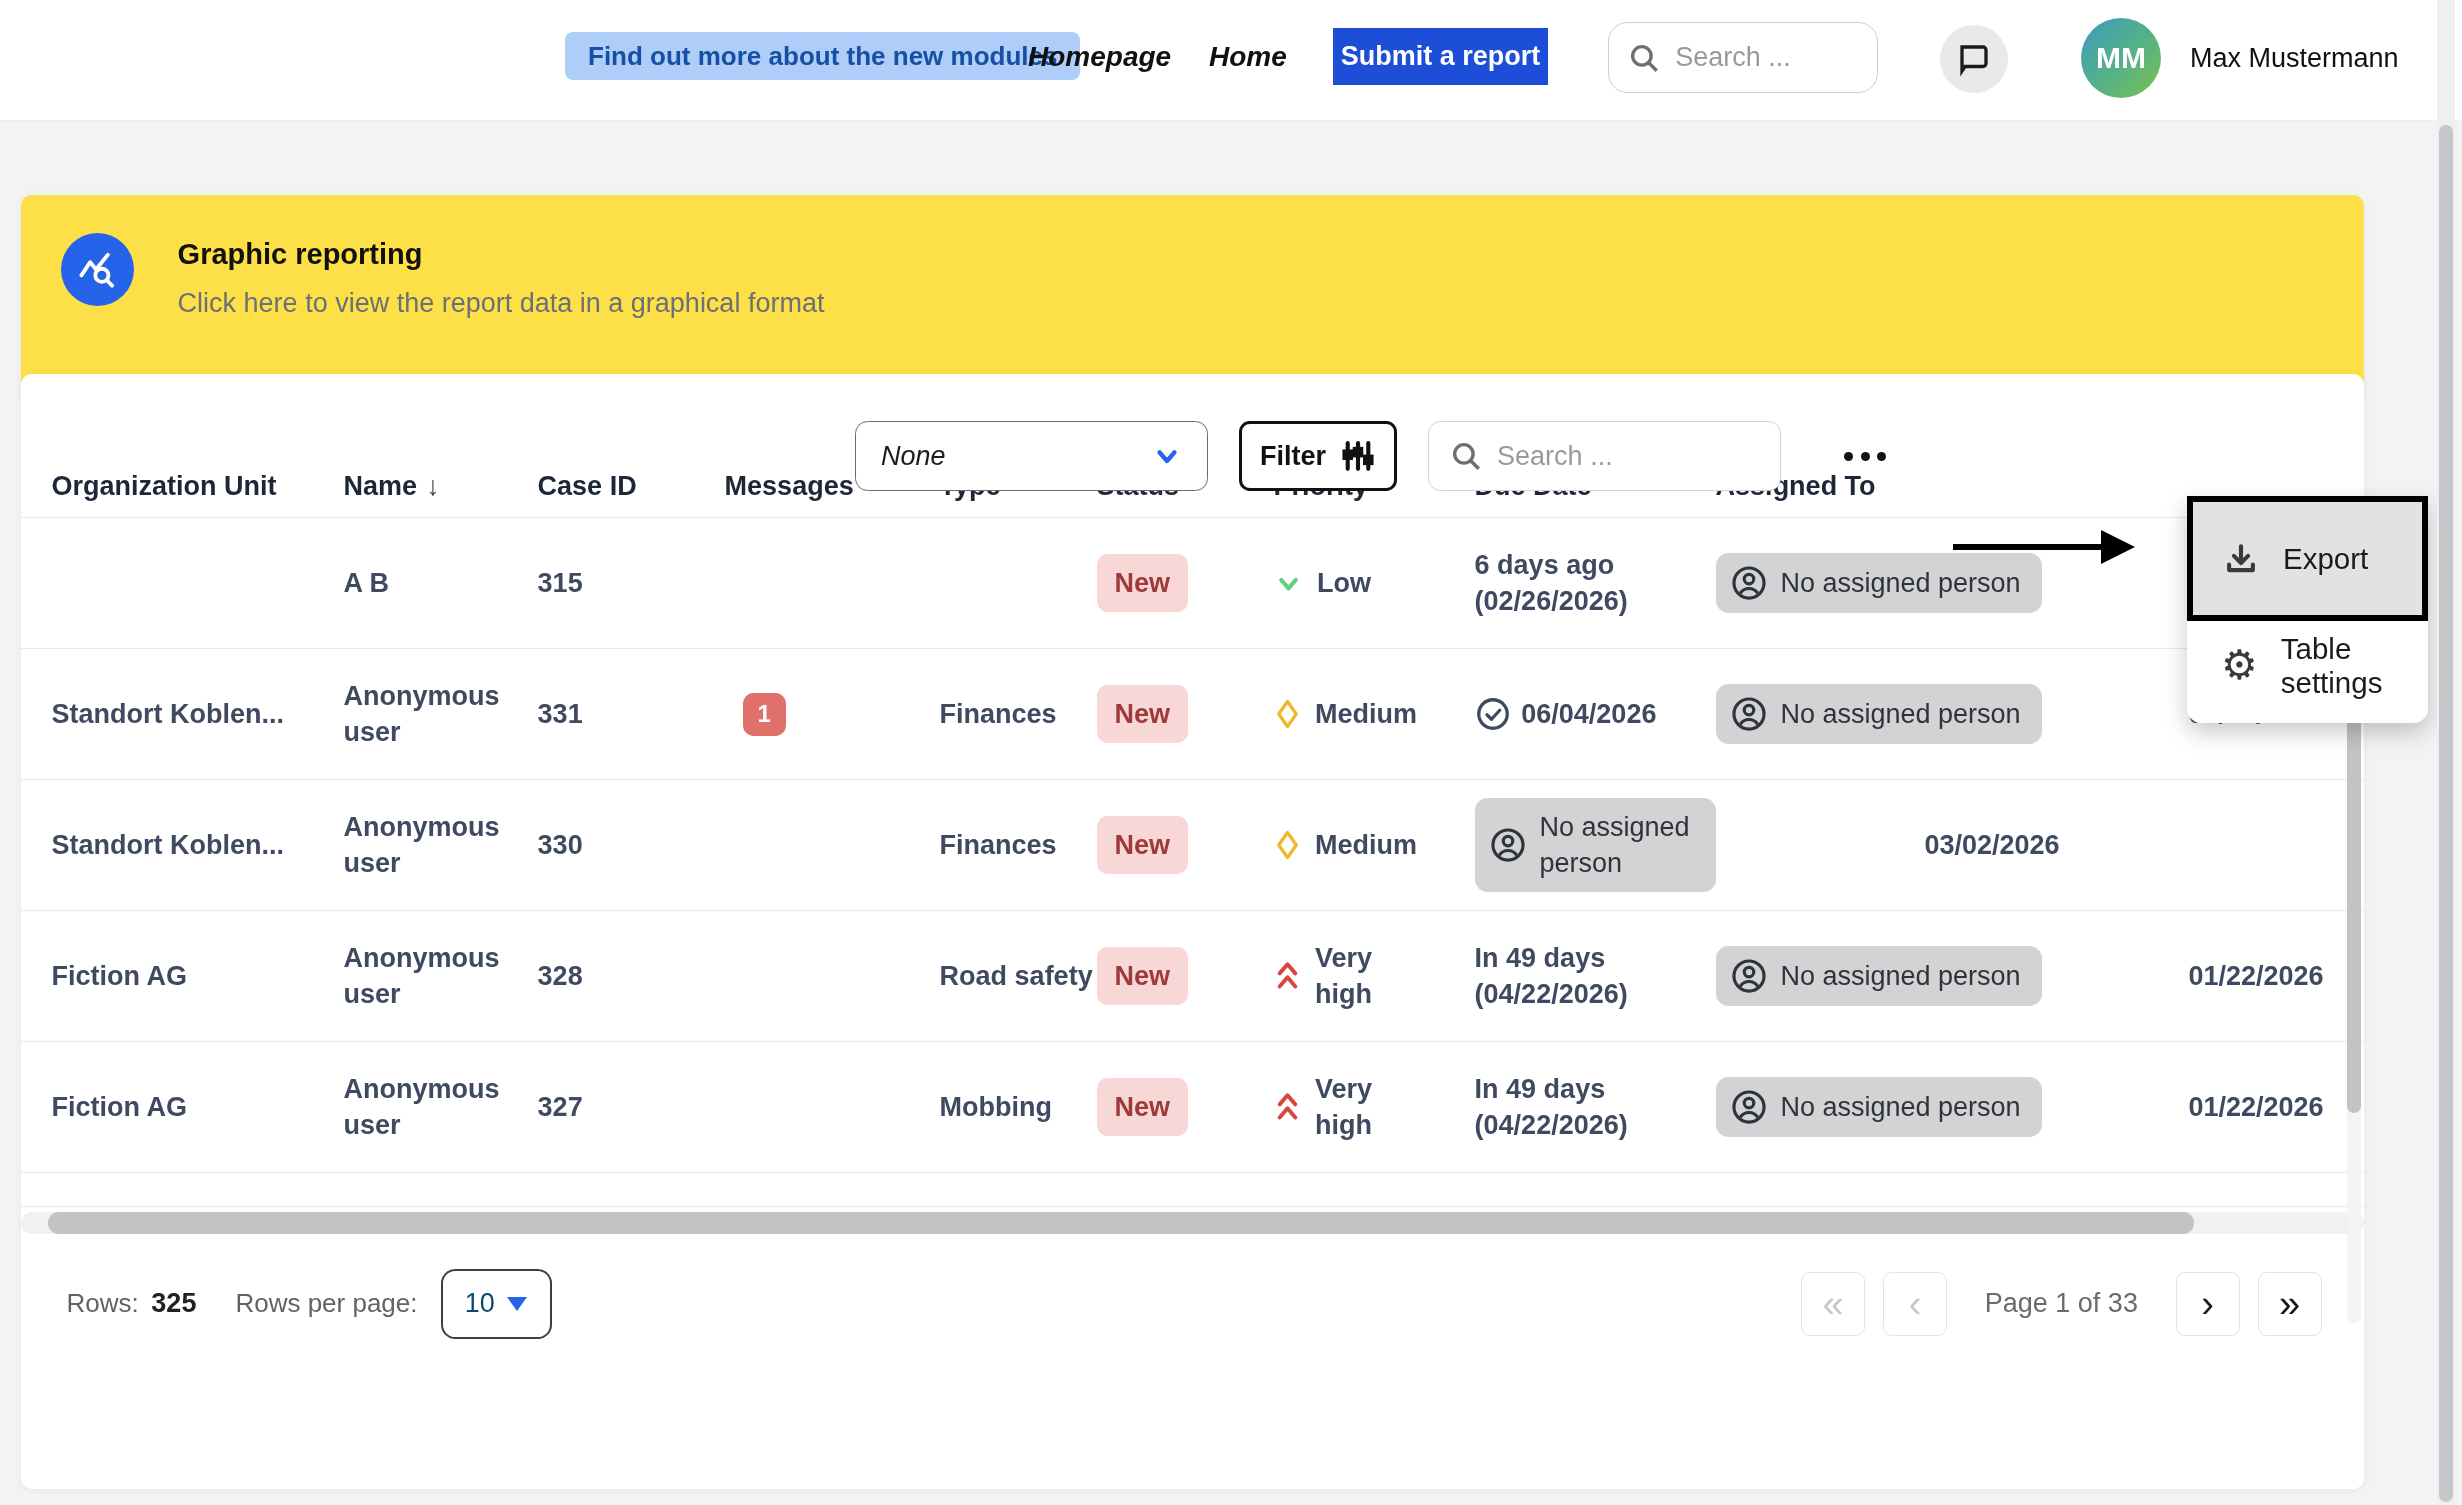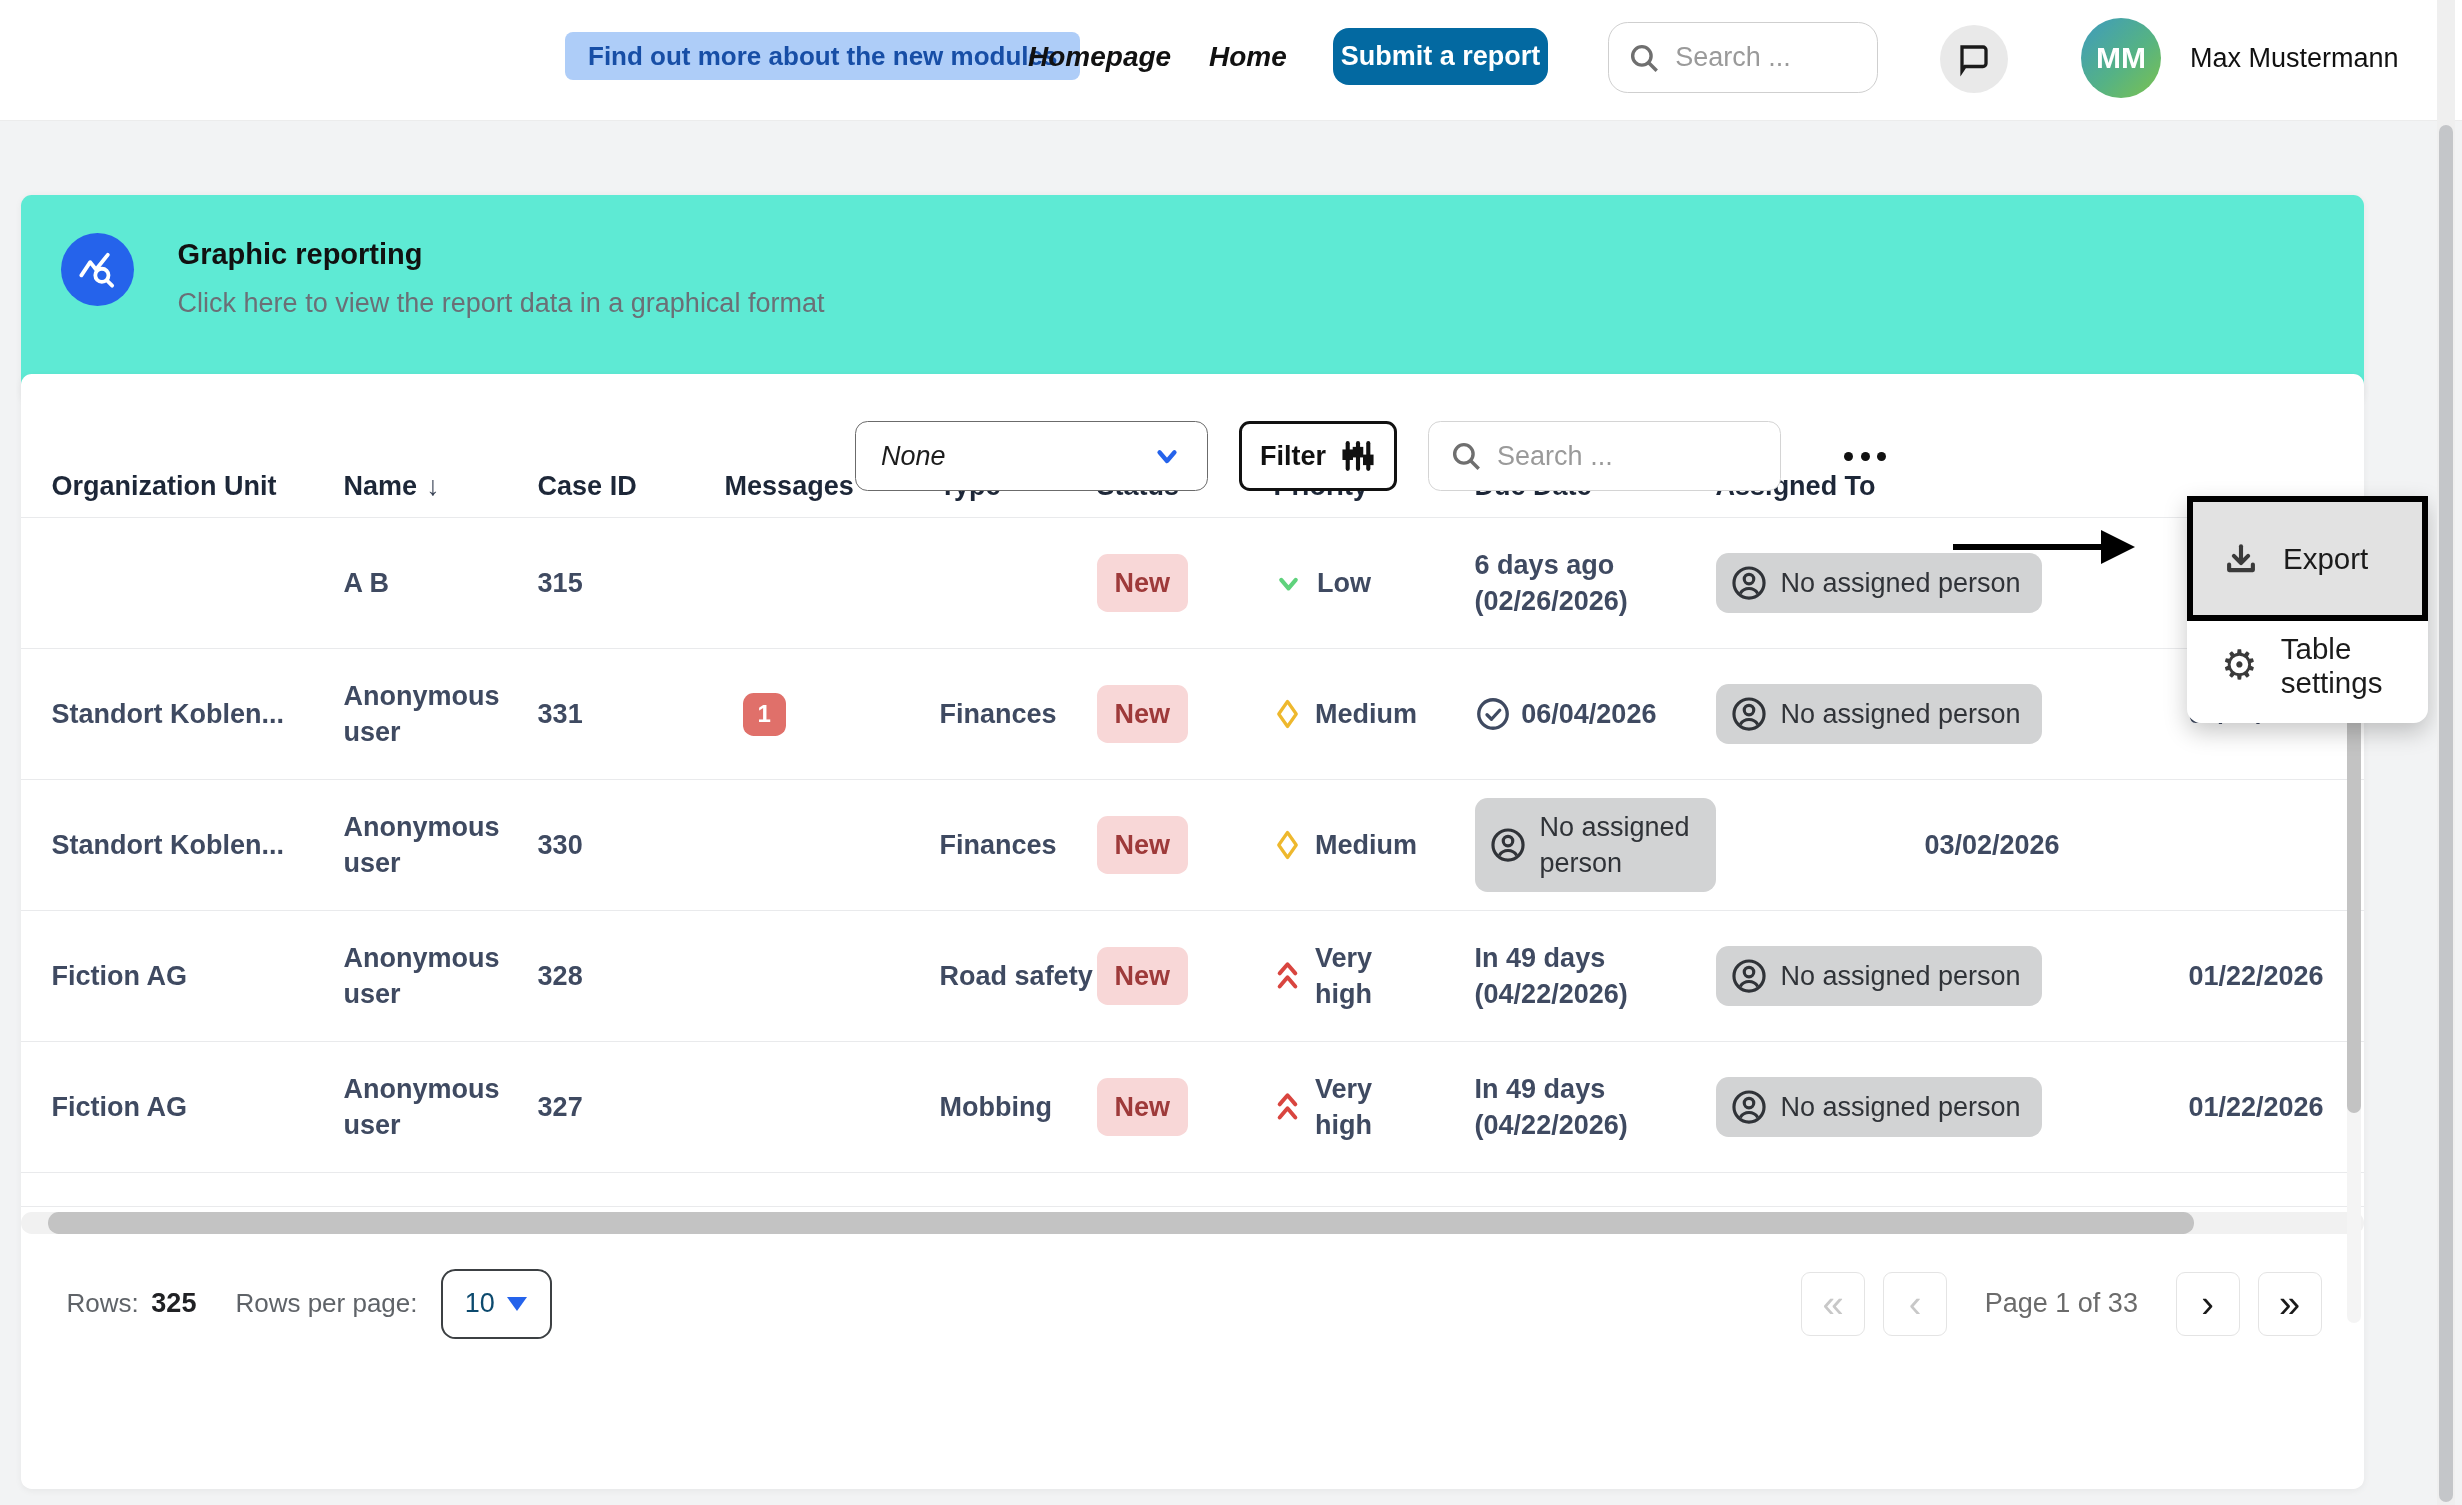--- a/index.html
+++ b/index.html
@@ -6,30 +6,30 @@
   html,body { width:2462px; height:1506px; }
   body { font-family:"Liberation Sans", sans-serif; background:#f2f3f4; position:relative; overflow:hidden; color:#1d2738; }
 
   
   .topbar { position:absolute; left:0; top:0; width:2462px; height:121px; background:#fff; border-bottom:0.9px solid #ececec; z-index:5; }
   .page-title { position:absolute; left:41px; top:5.4px; width:393px; font-size:41px; line-height:1.26; font-weight:700; color:#0e0e0e; letter-spacing:-0.4px; }
   .promo-pill { position:absolute; left:565px; top:32px; height:48px; padding:0 23px; background:#aecdf8; color:#174ea6; font-size:26px; font-weight:700; border-radius:8px; display:flex; align-items:center; }
   .nav-link { position:absolute; top:41px; font-size:28px; font-weight:700; color:#111; cursor:pointer;font-style:italic; }
   .nav-homepage { left:1028px; }
   .nav-home { left:1209px; }
-  .submit-btn { position:absolute; left:1333px; top:28px; width:215px; height:57px; background:#0369a1; color:#fff; font-size:27px; font-weight:700; border:none; border-radius:16px; display:flex; align-items:center; justify-content:center; }
+  .submit-btn { position:absolute; left:1333px; top:28px; width:215px; height:57px; background:#1d4ed8; color:#fff; font-size:27px; font-weight:700; border:none; border-radius:0; display:flex; align-items:center; justify-content:center; }
   .top-search { position:absolute; left:1608px; top:22.4px; width:270px; height:71px; border:1.8px solid #cfcfcf; border-radius:19.7px; background:#fff; display:flex; align-items:center; padding:0 18px; gap:14.3px; }
   .top-search input { border:none; outline:none; font-size:27px; color:#333; width:161px; background:transparent; font-family:inherit; }
   .top-search input::placeholder { color:#9a9a9a; }
   .chat-btn { position:absolute; left:1940px; top:25px; width:68px; height:68px; border-radius:50%; background:#e9e9e9; display:flex; align-items:center; justify-content:center; }
   .avatar { position:absolute; left:2081px; top:18px; width:80px; height:80px; border-radius:50%; background:linear-gradient(135deg,#3e9bbf 0%,#55b285 55%,#7cc24e 100%); color:#fff; font-size:30px; font-weight:700; display:flex; align-items:center; justify-content:center; }
   .user-name { position:absolute; left:2190px; top:43px; font-size:27px; font-weight:500; color:#111; }
 
   
-  .report-card { position:absolute; left:20.6px; top:195px; width:2343px; height:208px; background:#5eead4; border-radius:10.7px; box-shadow:0 1.8px 7.2px rgba(0,0,0,0.05); }
+  .report-card { position:absolute; left:20.6px; top:195px; width:2343px; height:208px; background:#fde047; border-radius:10.7px; box-shadow:0 1.8px 7.2px rgba(0,0,0,0.05); }
   .report-icon { position:absolute; left:40px; top:38px; width:73px; height:73px; border-radius:50%; background:#2563eb; display:flex; align-items:center; justify-content:center; }
   .report-title { position:absolute; left:157px; top:43px; font-size:29px; font-weight:700; color:#111; }
   .report-sub { position:absolute; left:157px; top:93px; font-size:27px; color:#6b6f76; }
 
   
   .table-card { position:absolute; left:20.6px; top:374px; width:2343px; height:1115px; background:#fff; border-radius:10.7px; box-shadow:0 1.8px 7.2px rgba(0,0,0,0.05); }
   .controls { position:absolute; left:0; top:47px; width:1933px; height:70px; display:flex; justify-content:flex-end; padding-right:57px; gap:31px; align-items:center; }
   .view-select { width:353px; height:70px; border:1.8px solid #6b6b6b; border-radius:12.5px; display:flex; align-items:center; justify-content:space-between; padding:0 25px; background:#fff; }
   .view-select .val { font-size:27px; font-style:italic; color:#1c1c1c; }
   .filter-btn { width:158px; height:70px; border:3.6px solid #111; border-radius:10.7px; display:flex; align-items:center; justify-content:center; gap:14.3px; font-size:27px; font-weight:700; color:#111; background:#fff; }

